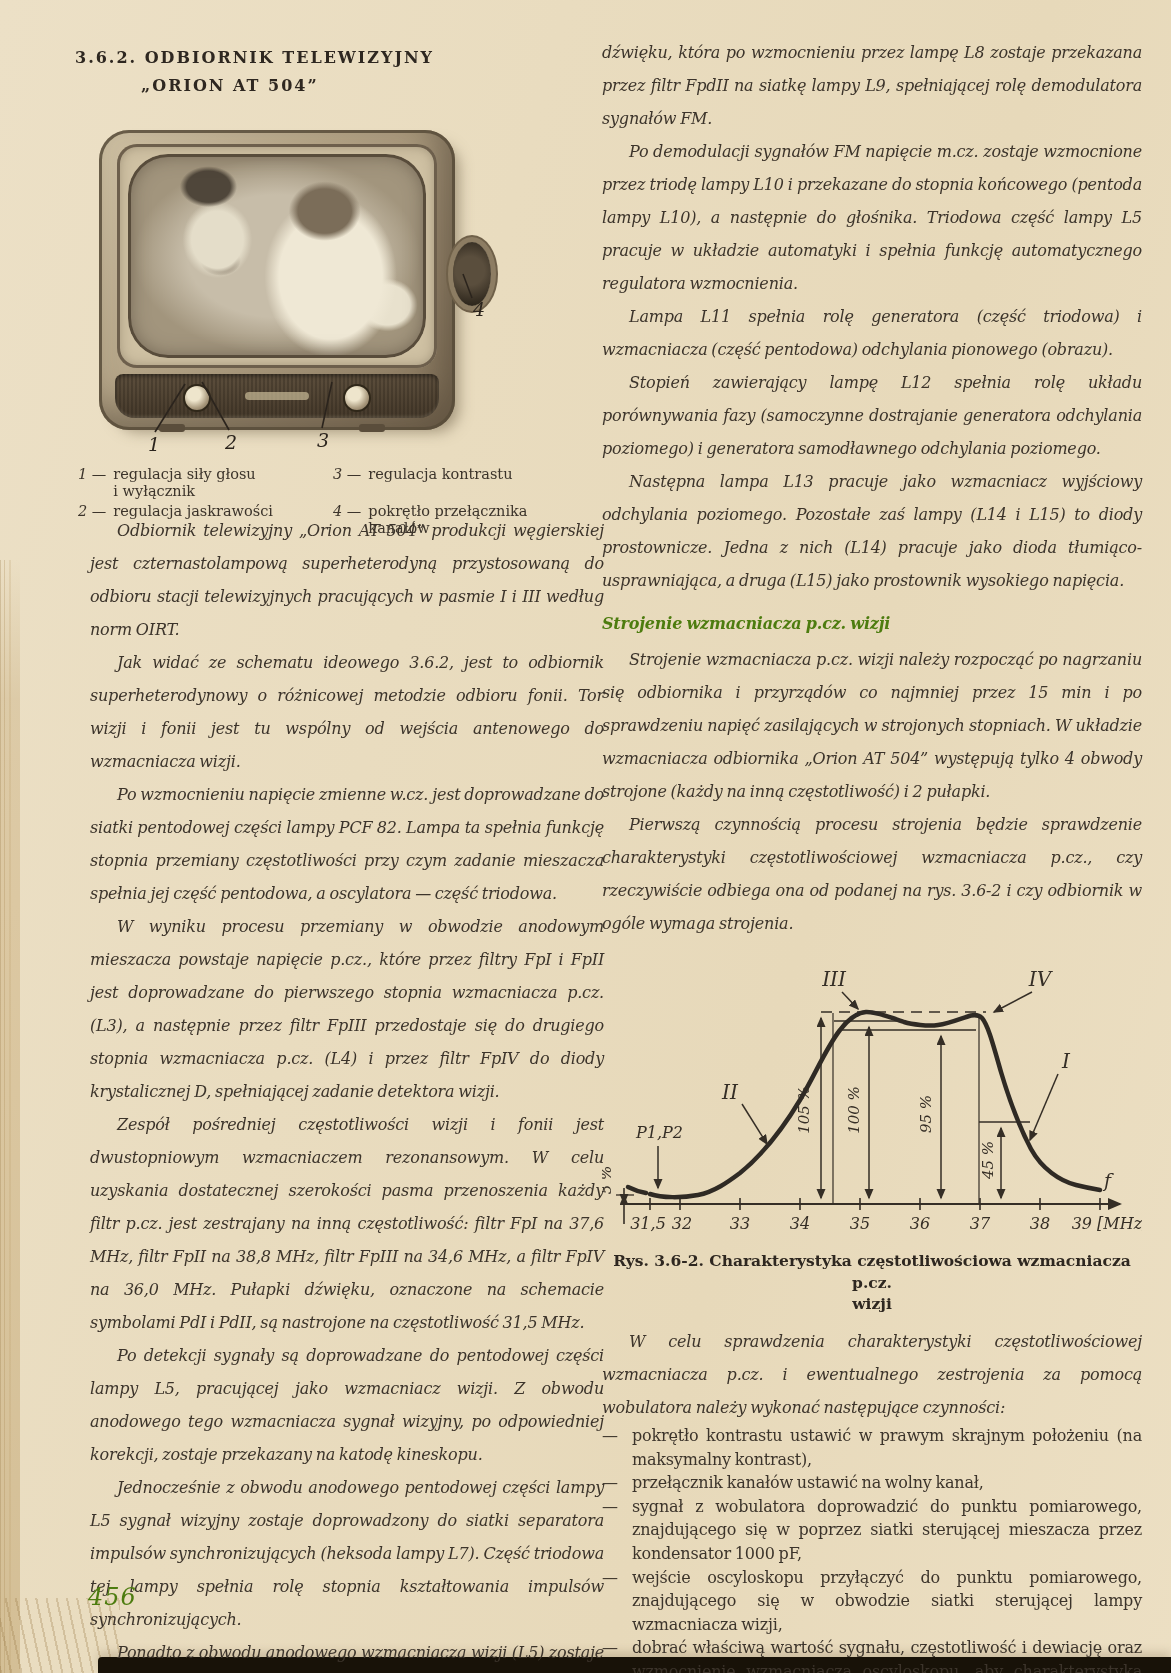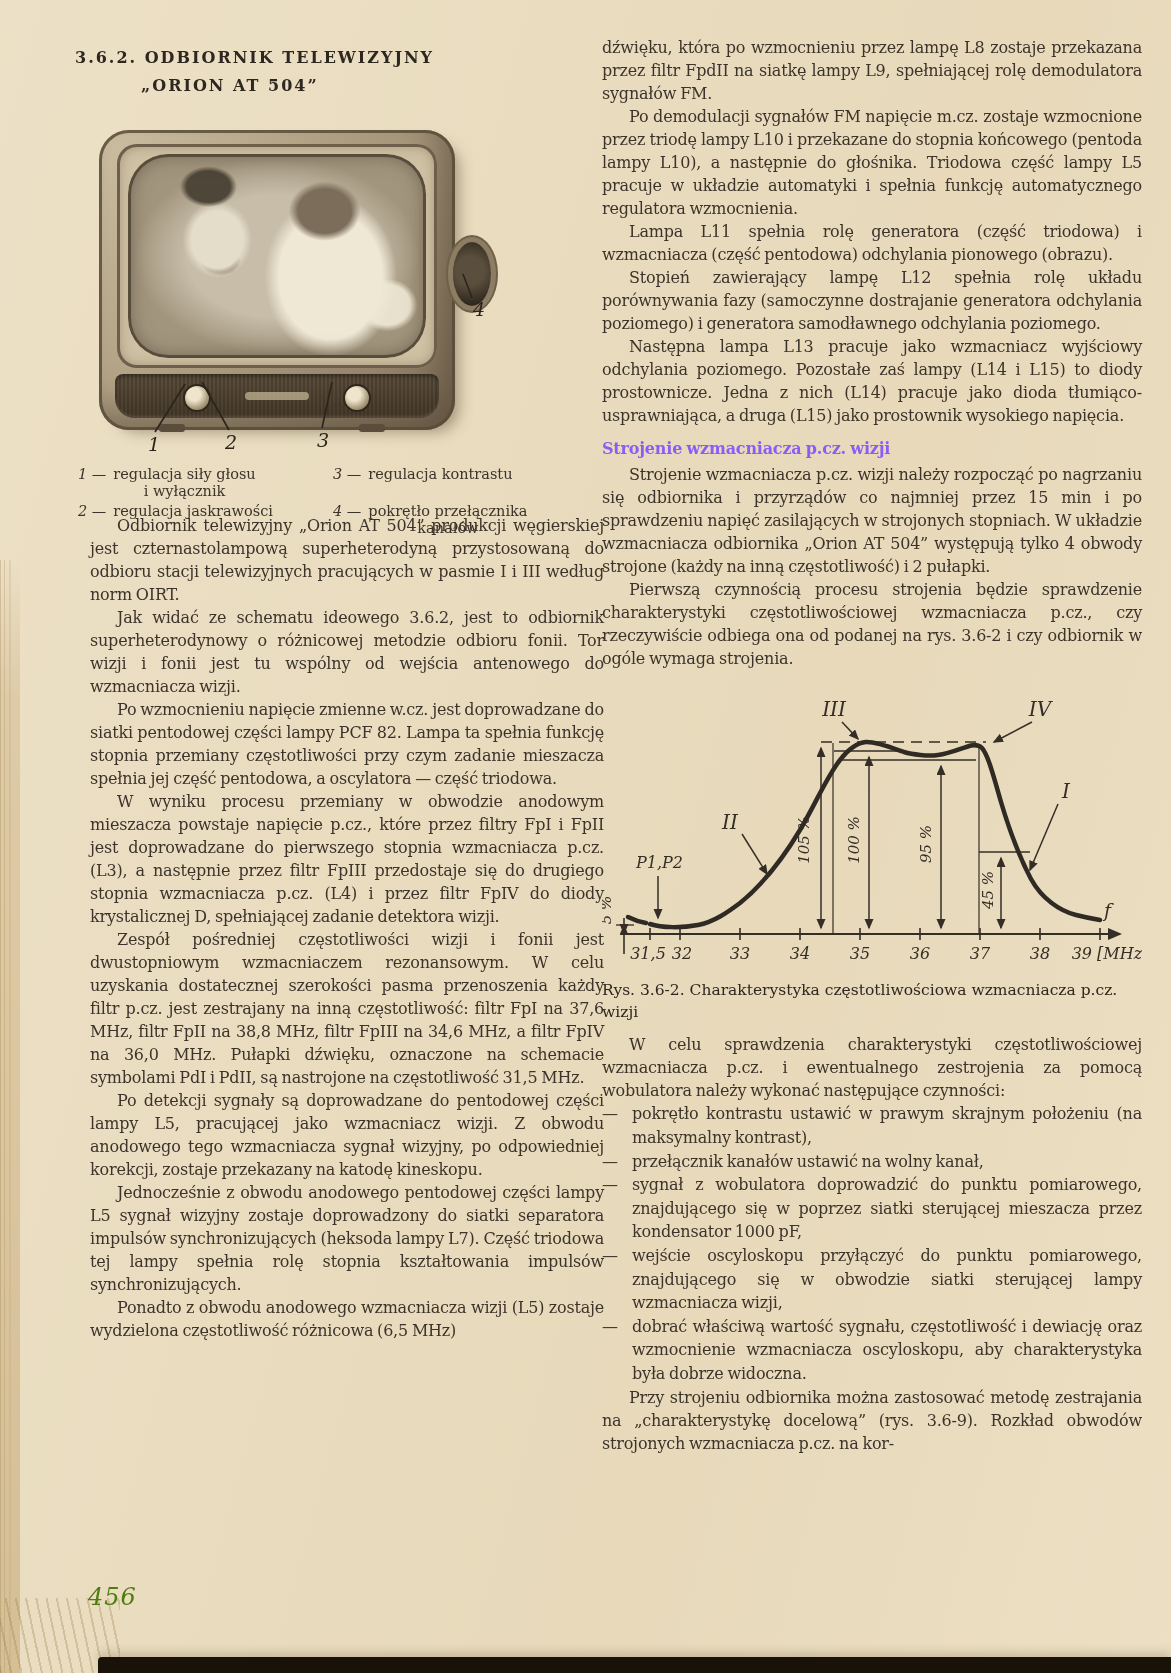--- a/index.html
+++ b/index.html
@@ -25,27 +25,27 @@
   .bottom-band{
     position:absolute;left:98px;top:1657px;width:1073px;height:16px;
     background:#181208;border-radius:4px 0 0 0;
     box-shadow:0 -5px 9px rgba(120,100,70,.25);
   }
   
   .heading{position:absolute;left:75px;top:48px;font-weight:bold;font-size:16px;
     letter-spacing:2px;color:#2e2720;}
   .heading .l2{margin-left:66px;margin-top:9px;}
   .col{position:absolute;}
-  .col p{margin:0;text-indent:27px;text-align:justify;font-size:16px;line-height:23px;
-    letter-spacing:-0.2px;word-spacing:-1px;}
+  .col p{margin:0;text-indent:27px;text-align:justify;font-size:16px;line-height:33px;
+    letter-spacing:-0.2px;word-spacing:-1px;font-style:italic;}
   .col p.no-indent{text-indent:0;}
   .left-col{left:90px;top:514px;width:514px;}
   .right-col{left:602px;top:36px;width:540px;}
   .subhead{font-weight:bold;font-size:16.5px;margin:10px 0 3px 0 !important;text-indent:0 !important;
-    text-align:right;color:#8b5cf6;}
+    text-align:right;color:#4d7c0f;}
   .pagenum{position:absolute;left:88px;top:1583px;font-size:24px;letter-spacing:1px;color:#4d7c0f;font-style:italic;}
   
   .bullet{display:flex;font-size:16px;line-height:23.6px;letter-spacing:-0.2px;word-spacing:-1px;}
   .bullet .dash{flex:0 0 30px;}
   .bullet .btxt{flex:1;text-align:justify;}
   
   .tv{position:absolute;left:85px;top:120px;width:430px;height:345px;}
   .tv-body{position:absolute;left:14px;top:10px;width:356px;height:300px;border-radius:30px;
     background:linear-gradient(128deg,#cfc1a4 0%,#b2a285 40%,#95846a 78%,#7e6e56 100%);
     box-shadow:inset 0 0 0 3px rgba(88,76,58,.85), inset -16px -20px 34px rgba(66,56,42,.45),
@@ -78,25 +78,25 @@
     background:radial-gradient(circle at 45% 45%, #5a4e3d 0 35%, #352d22 75%, #211b12 100%);
     box-shadow:0 0 0 5px #8d7d63, 0 0 0 7px #6f6049;}
   .tv-feet{position:absolute;bottom:-2px;left:60px;width:26px;height:8px;background:#5a4d3b;border-radius:3px;}
   .tv-feet.f2{left:auto;right:70px;}
   .tv-pointers{position:absolute;left:0;top:0;width:430px;height:345px;}
   
   .legend{position:absolute;left:78px;top:466px;width:512px;display:grid;
     grid-template-columns:255px 257px;row-gap:3px;font-size:14.5px;line-height:17px;}
   .legend-item{display:flex;gap:7px;}
   .legend-num{font-style:italic;white-space:nowrap;}
-  .legend-text{white-space:pre-line;text-align:center;}
+  .legend-text{white-space:pre-line;}
   
   .chart-wrap{margin:12px 0 4px 0;}
   .chart-svg text{fill:#352e26;font-family:"DejaVu Serif","Liberation Serif",serif;}
-  .chart-caption{font-weight:normal;font-size:15.5px;line-height:1.4;text-align:left;
+  .chart-caption{font-weight:bold;font-size:15.5px;line-height:1.4;text-align:center;
     white-space:pre-line;margin:2px 0 10px 0;color:#2e2720;}
 </style>
 </head>
 <body>
 
 <div class="page-edge-band"></div>
 <div class="corner-edges"></div>
 <div class="bottom-band"></div>
 
 <div class="heading">

